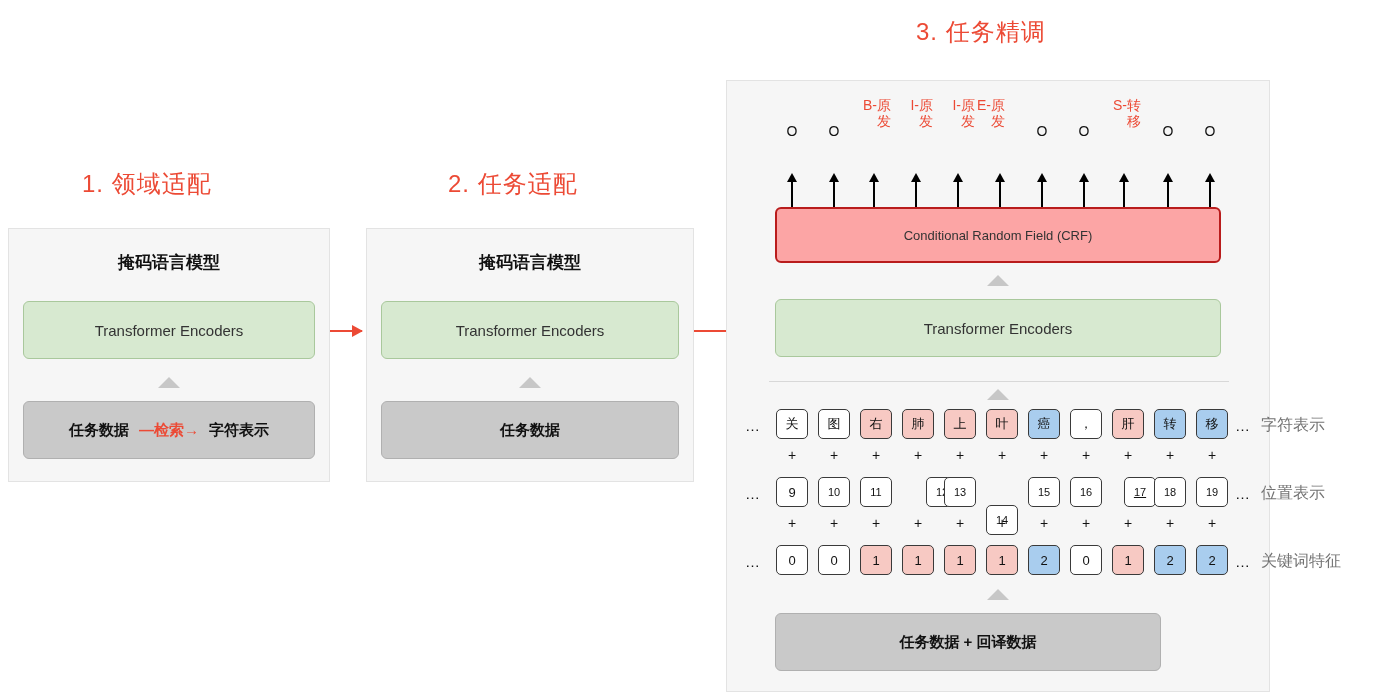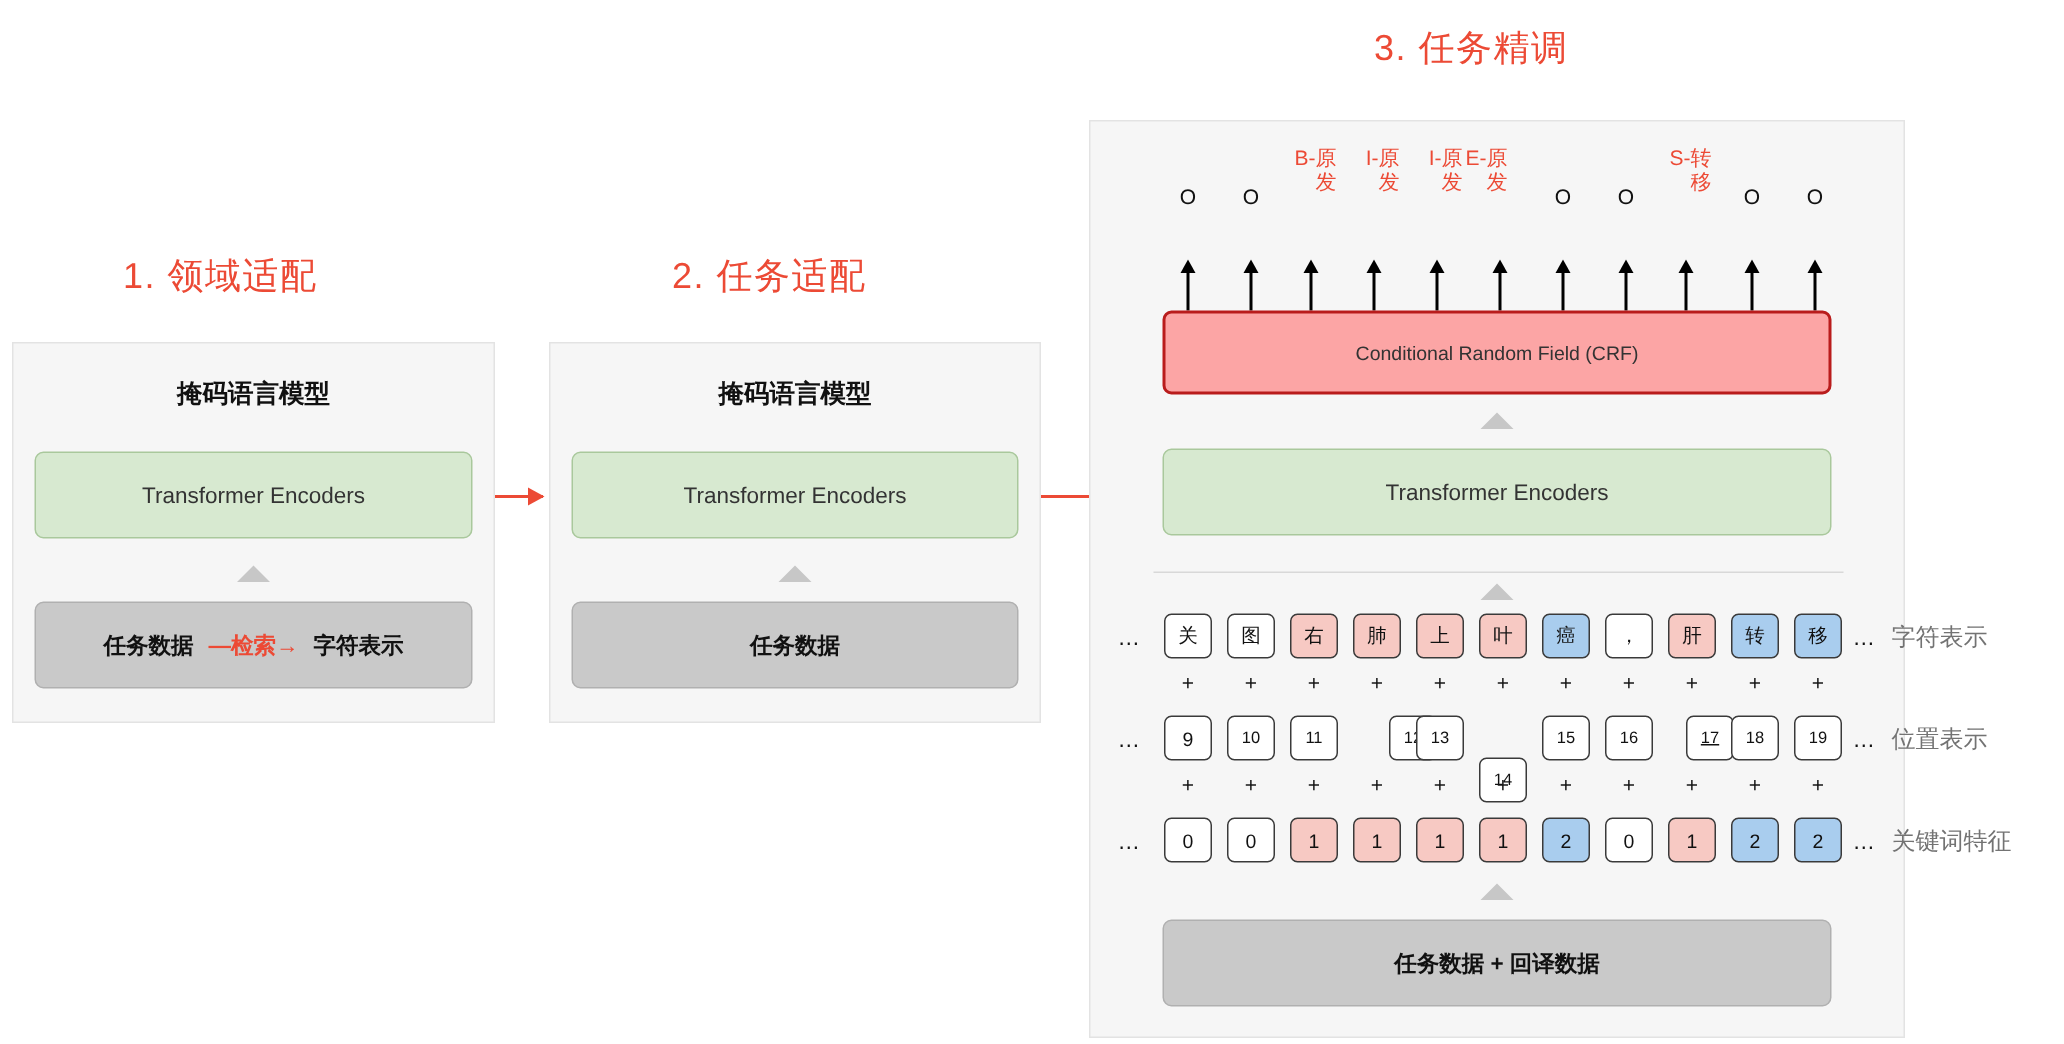--- a/index.html
+++ b/index.html
@@ -321,16 +321,16 @@
     <div class="cell blue" style="left:301px; top:464px;">2</div>
     <div class="cell" style="left:343px; top:464px;">0</div>
     <div class="cell pink" style="left:385px; top:464px;">1</div>
     <div class="cell blue" style="left:427px; top:464px;">2</div>
     <div class="cell blue" style="left:469px; top:464px;">2</div>
     <div class="dots" style="left:508px; top:472px;">…</div>
     <div class="row-label" style="left:534px; top:470px;">关键词特征</div>
 
     <div class="up-tri" style="left:260px; top:508px;"></div>
 
-    <div class="box box-gray" style="left:48px; top:532px; width:446px; height:58px;">任务数据 + 回译数据</div>
+    <div class="box box-gray" style="left:48px; top:532px; width:386px; height:58px;">任务数据 + 回译数据</div>
   </div>
 
 </div>
 
 </body></html>

